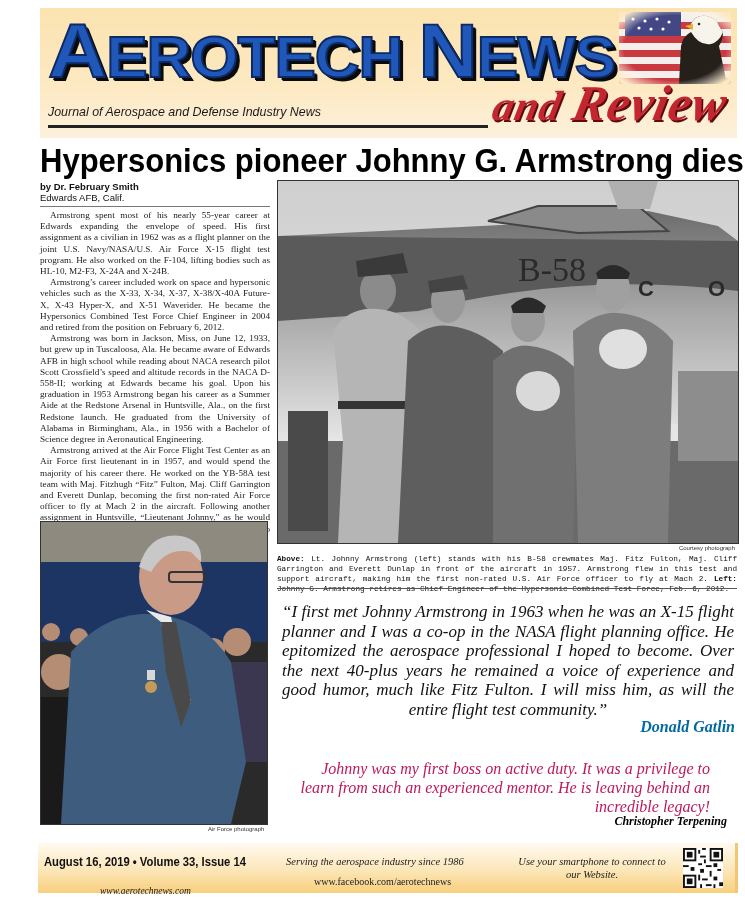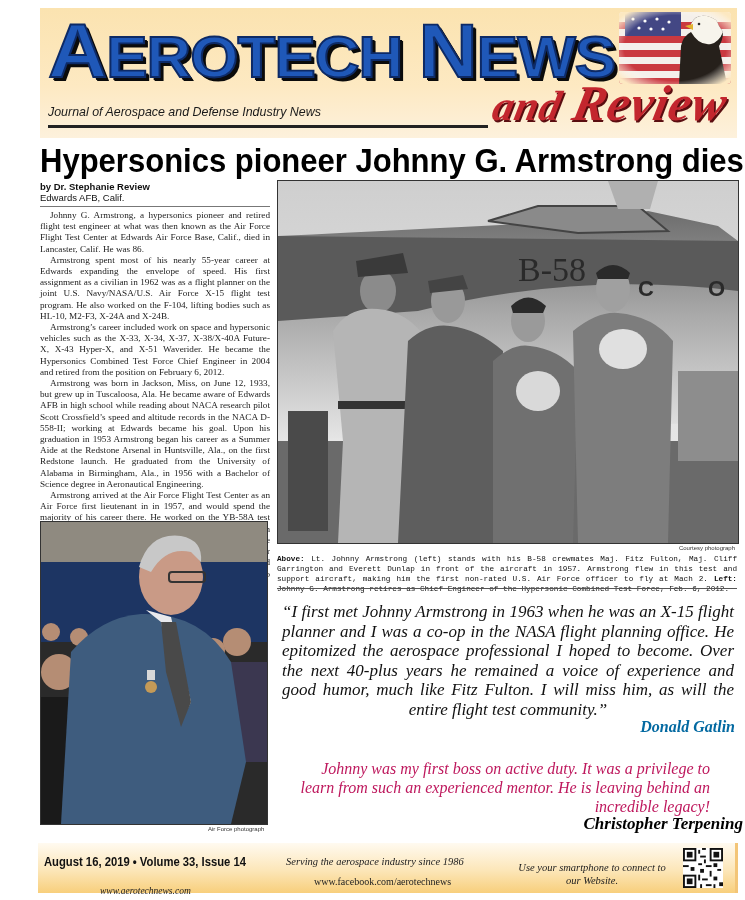--- a/index.html
+++ b/index.html
@@ -37,29 +37,29 @@
   #caption-rule{left:277px;top:588px;width:460px;height:1px;background:#555;}
 
   
   #left-photo{left:40px;top:521px;width:226px;height:302px;border:1px solid #333;overflow:hidden;background:#223c6a;}
   #left-credit{left:208px;top:826px;font-family:"Liberation Sans",sans-serif;font-size:6px;color:#333;white-space:nowrap;}
 
   
   #quote1{left:282px;top:602px;width:452px;font-style:italic;font-size:17px;line-height:19.6px;text-align:justify;text-align-last:center;color:#111;}
   #quote1-author{right:10px;top:718px;font-weight:bold;font-style:italic;font-size:16px;color:#0369a1;}
   #quote2{left:290px;top:759px;width:420px;font-style:italic;font-size:16px;line-height:19px;text-align:right;color:#be185d;}
-  #quote2-author{right:2px;top:814px;font-weight:bold;font-style:italic;font-size:17px;color:#000;}
+  #quote2-author{right:18px;top:814px;font-weight:bold;font-style:italic;font-size:12px;color:#000;}
 
   
   #footer{left:38px;top:843px;width:700px;height:50px;background:linear-gradient(180deg,#fffaf0 0%,#fce6b8 55%,#f8cf7c 100%);}
   #foot-issue{left:6px;top:12px;font-family:"Liberation Sans",sans-serif;font-weight:bold;font-size:12.5px;color:#111;white-space:nowrap;transform:scaleX(0.9);transform-origin:left top;}
   #foot-web{left:62px;top:43px;font-style:italic;font-size:9.5px;color:#222;}
   #foot-serving{left:248px;top:13px;font-style:italic;font-size:10.5px;color:#222;white-space:nowrap;}
   #foot-fb{left:276px;top:33px;font-size:10px;color:#222;text-align:center;}
-  #foot-phone{left:474px;top:18px;width:160px;font-style:italic;font-size:10.5px;line-height:13px;text-align:center;color:#222;}
+  #foot-phone{left:474px;top:12px;width:160px;font-style:italic;font-size:10.5px;line-height:13px;text-align:center;color:#222;}
   #qr{left:645px;top:5px;width:40px;height:40px;background:#fff;}
   #foot-edge{left:697px;top:0;width:3px;height:50px;background:#f3c577;}
 </style>
 </head>
 <body>
 
 <div id="masthead" class="abs">
   <div id="brand-a" class="abs"><span>A</span><span class="small">EROTECH </span><span>N</span><span class="small">EWS</span></div>
   <div id="tagline" class="abs">Journal of Aerospace and Defense Industry News</div>
   <div id="tag-rule" class="abs"></div>
@@ -89,26 +89,25 @@
       </g>
     <path d="M60 72 L62 34 Q64 24 72 20 L72 12 Q76 2 88 4 Q98 6 100 14 L104 20 Q104 28 100 34 L108 72 Z" fill="#1b1613"></path>
     <path d="M72 20 L72 12 Q76 2 88 4 Q98 6 100 14 L104 20 Q100 30 92 32 Q80 34 72 20 Z" fill="#f7f5ef"></path>
     <path d="M66 14 L74 12 L74 18 Z" fill="#e0b22a"></path>
     <circle cx="80" cy="12" r="1.3" fill="#222"></circle>
     <rect x="0" y="0" width="112" height="72" fill="url(#fade)"></rect>
   </svg>
 </div>
 
 <h1 id="headline" class="abs" style="margin:0">Hypersonics pioneer Johnny G. Armstrong dies</h1>
-<div id="byline" class="abs">by Dr. Stephanie Review</div>
+<div id="byline" class="abs">by Dr. February Smith</div>
 <div id="dateline" class="abs">Edwards AFB, Calif.</div>
 <div id="byline-rule" class="abs"></div>
 
 <div id="body-text" class="abs">
-  <p>Johnny G. Armstrong, a hypersonics pioneer and retired flight test engineer at what was then known as the Air Force Flight Test Center at Edwards Air Force Base, Calif., died in Lancaster, Calif. He was 86.</p>
   <p>Armstrong spent most of his nearly 55-year career at Edwards expanding the envelope of speed. His first assignment as a civilian in 1962 was as a flight planner on the joint U.S. Navy/NASA/U.S. Air Force X-15 flight test program. He also worked on the F-104, lifting bodies such as HL-10, M2-F3, X-24A and X-24B.</p>
   <p>Armstrong’s career included work on space and hypersonic vehicles such as the X-33, X-34, X-37, X-38/X-40A Future-X, X-43 Hyper-X, and X-51 Waverider. He became the Hypersonics Combined Test Force Chief Engineer in 2004 and retired from the position on February 6, 2012.</p>
   <p>Armstrong was born in Jackson, Miss, on June 12, 1933, but grew up in Tuscaloosa, Ala. He became aware of Edwards AFB in high school while reading about NACA research pilot Scott Crossfield’s speed and altitude records in the NACA D-558-II; working at Edwards became his goal. Upon his graduation in 1953 Armstrong began his career as a Summer Aide at the Redstone Arsenal in Huntsville, Ala., on the first Redstone launch. He graduated from the University of Alabama in Birmingham, Ala., in 1956 with a Bachelor of Science degree in Aeronautical Engineering.</p>
   <p>Armstrong arrived at the Air Force Flight Test Center as an Air Force first lieutenant in in 1957, and would spend the majority of his career there. He worked on the YB-58A test team with Maj. Fitzhugh “Fitz” Fulton, Maj. Cliff Garrington and Everett Dunlap, becoming the first non-rated Air Force officer to fly at Mach 2 in the aircraft. Following another assignment in Huntsville, “Lieutenant Johnny,” as he would ever after refer to himself, left active duty in 1961 in order to return to Edwards and flight test.</p>
 </div>
 
 <div id="main-photo" class="abs">
   <svg width="460" height="362" viewBox="0 0 460 362">
     <defs>
       <linearGradient id="sky" x1="0" y1="0" x2="0" y2="1">

